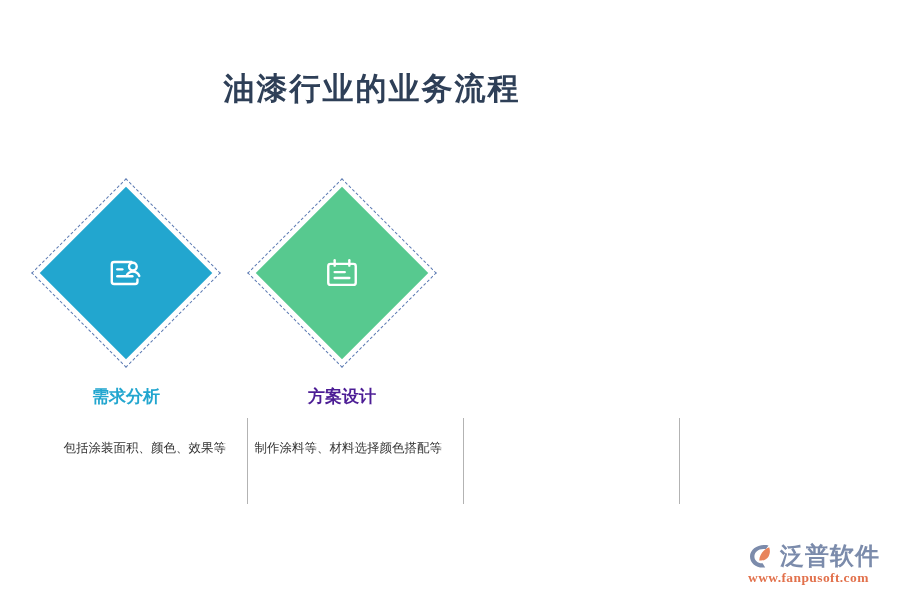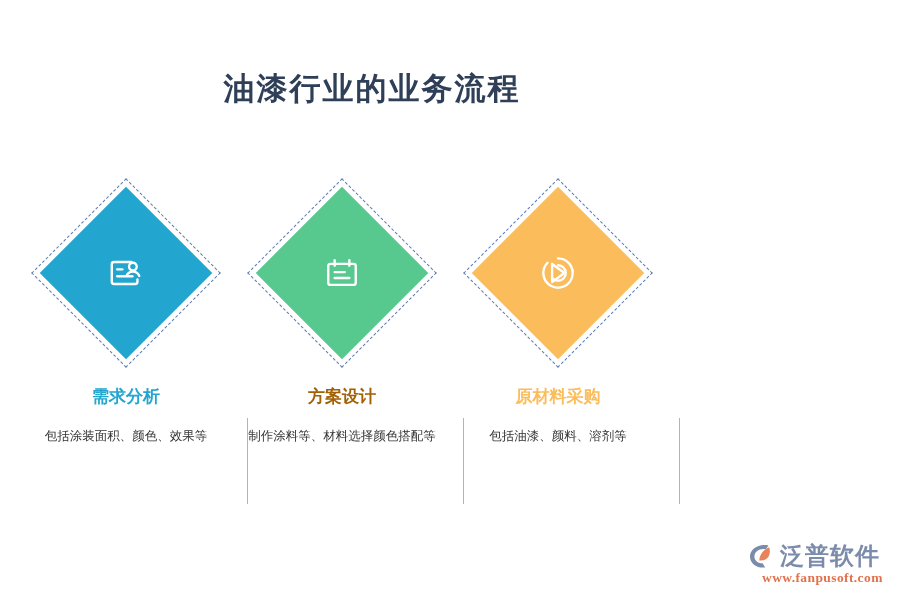--- a/index.html
+++ b/index.html
@@ -103,26 +103,26 @@
 
   
   .step-title {
     margin-top: 14px;
     font-size: 17px;
     font-weight: bold;
     line-height: 24px;
     text-align: center;
   }
   .step-desc {
-    margin-top: 18px;
+    margin-top: 30px;
     width: 200px;
     font-size: 12.5px;
     line-height: 19px;
     color: #333333;
-    text-align: center;
+    text-align: right;
   }
 
   
   .sep {
     position: absolute;
     top: 418px;
     width: 1px;
     height: 86px;
     background: #b3b3b3;
   }
@@ -154,21 +154,21 @@
   .logo-mark svg { display: block; width: 32px; height: 32px; }
   .logo-name {
     font-size: 24px;
     font-weight: bold;
     color: #7b8bab;
     letter-spacing: 1px;
     line-height: 28px;
   }
   .logo-url {
     margin-top: -2px;
-    margin-left: 16px;
+    margin-left: 2px;
     font-size: 13.5px;
     font-weight: bold;
     color: #e2714c;
     font-family: "Liberation Serif", "DejaVu Serif", serif;
     letter-spacing: 0.4px;
   }
 </style>
 </head>
 <body style="background: rgb(255, 255, 255);">
 
@@ -203,39 +203,24 @@
         <div class="diamond-icon">
           <svg viewBox="0 0 48 48" fill="none" stroke="#ffffff" stroke-width="2.6" stroke-linecap="round" stroke-linejoin="round">
             <path d="M16 10 V16"></path>
             <path d="M32 10 V16"></path>
             <rect x="9" y="14" width="30" height="23" rx="2.5"></rect>
             <path d="M16 23 H27"></path>
             <path d="M16 29.5 H32"></path>
           </svg>
         </div>
       </div>
-      <div class="step-title" id="title-1" style="color: #a16207;">方案设计</div>
+      <div class="step-title" id="title-1" style="color: #4c1d95;">方案设计</div>
       <div class="step-desc">制作涂料等、材料选择颜色搭配等</div>
     </div>
 
-    <div class="step">
-      <div class="diamond-wrap">
-        <div class="diamond-dash" style="border-color: rgb(93, 123, 179);"></div>
-        <div class="diamond-fill" id="fill-2" style="background: rgb(251, 188, 92);"></div>
-        <div class="diamond-icon">
-          <svg viewBox="0 0 48 48" fill="none" stroke="#ffffff" stroke-width="2.6" stroke-linecap="round" stroke-linejoin="round">
-            <path d="M24 8 a16 16 0 1 1 -11.4 4.8"></path>
-            <path d="M24 15.5 a8.5 8.5 0 0 1 0 17 a8.5 8.5 0 0 1 -6.2 -2.7"></path>
-            <path d="M17.6 14.2 L31 24 L17.6 33.8 Z"></path>
-          </svg>
-        </div>
-      </div>
-      <div class="step-title" id="title-2" style="color: rgb(251, 188, 92);">原材料采购</div>
-      <div class="step-desc">包括油漆、颜料、溶剂等</div>
-    </div>
 
 
   </div>
 
   <div class="sep sep-1"></div>
   <div class="sep sep-2"></div>
   <div class="sep sep-3"></div>
 
   <div class="logo">
     <div class="logo-row">

